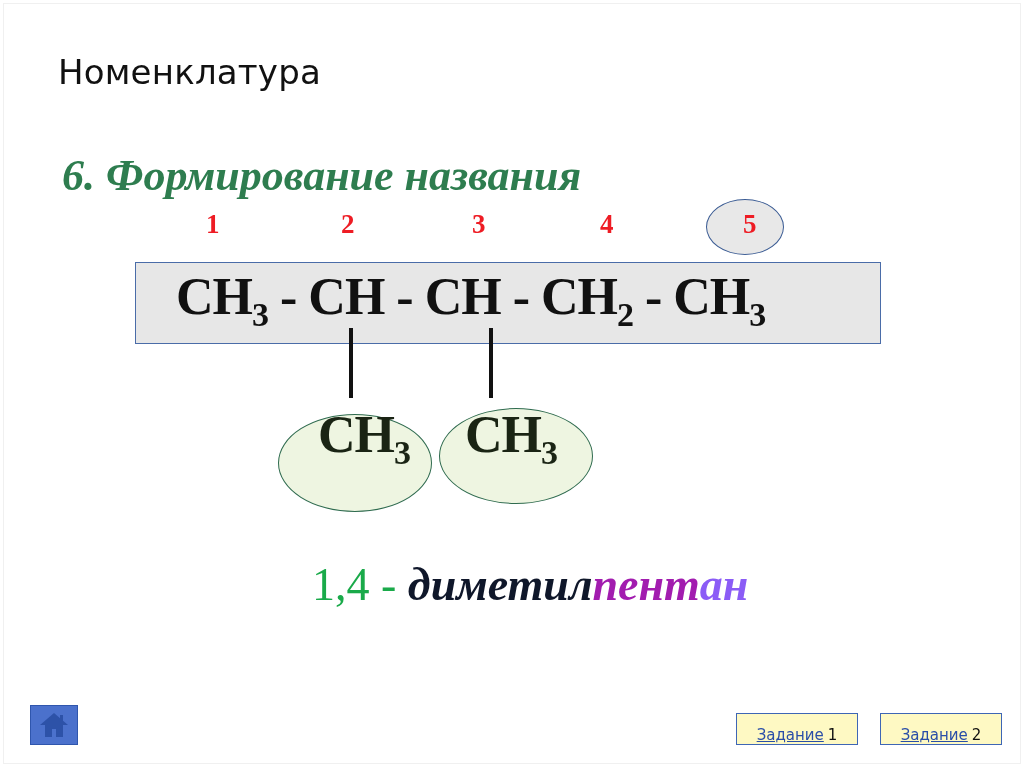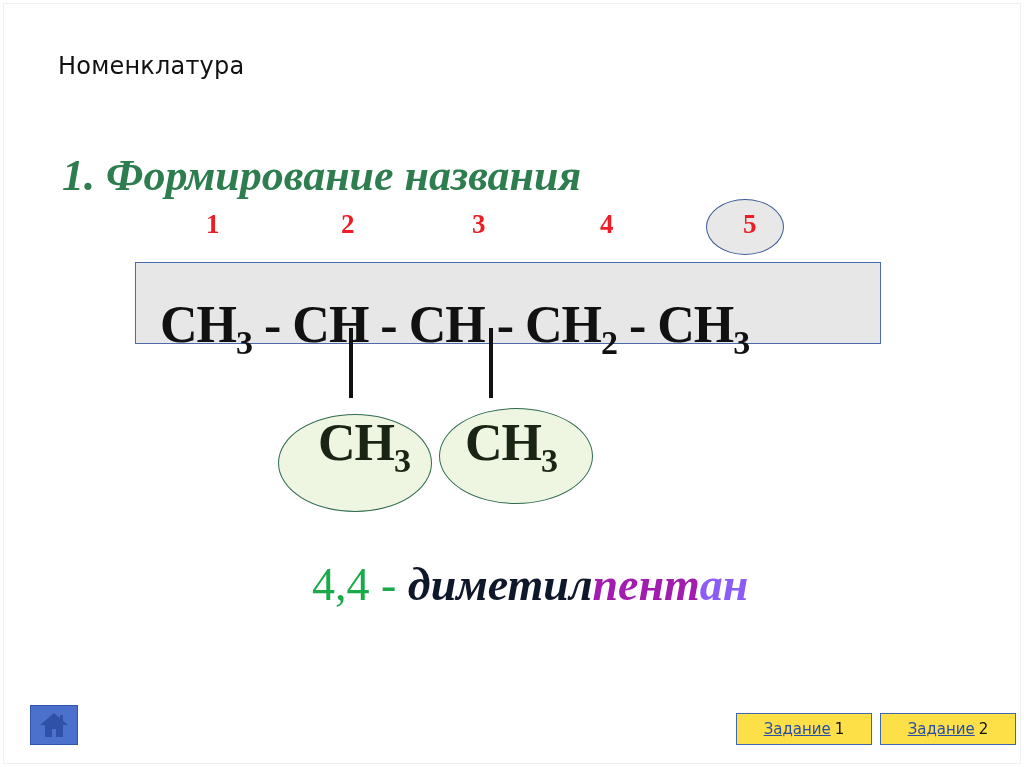--- a/index.html
+++ b/index.html
@@ -8,21 +8,21 @@
       background: #ffffff; position: relative;
       font-family: "Liberation Sans", sans-serif;
     }
     .slide-frame {
       position: absolute; left: 3px; top: 3px; right: 3px; bottom: 3px;
       border: 1px solid #f0f0f0;
     }
     .slide-title {
       position: absolute; left: 58px; top: 52px;
       font-family: "DejaVu Sans", sans-serif;
-      font-size: 24px; color: #111111; letter-spacing: 0.2px;
+      font-size: 34px; color: #111111; letter-spacing: 0.2px;
     }
     .section-heading {
       position: absolute; left: 62px; top: 150px;
       font-family: "Liberation Serif", serif;
       font-style: italic; font-weight: bold;
       font-size: 44px; color: #2e7d4f;
     }
     .num {
       position: absolute; top: 209px;
       font-family: "Liberation Serif", serif; font-weight: bold;
@@ -34,58 +34,58 @@
       background: #e8e8e8; box-sizing: border-box;
     }
     .chain-box {
       position: absolute; left: 135px; top: 262px; width: 746px; height: 82px;
       background: #e7e7e7; border: 1.5px solid #4a6ca8; box-sizing: border-box;
     }
     .formula {
       position: absolute; font-family: "Liberation Serif", serif; font-weight: bold;
       color: #111111; white-space: nowrap;
     }
-    .chain-formula { left: 160px; top: 262px; font-size: 52px; line-height: 70px; letter-spacing: -1px; margin-top: 28px; }
+    .chain-formula { left: 176px; top: 262px; font-size: 52px; line-height: 70px; letter-spacing: -1px; }
     .formula sub { font-size: 34px; vertical-align: -12px; line-height: 0; }
     .bond {
       position: absolute; width: 4px; height: 70px; background: #111111;
     }
     .ellipse {
       position: absolute; border: 1.5px solid #2f6b4f; border-radius: 50%;
       background: #eef5e1; box-sizing: border-box;
     }
-    .branch { font-size: 52px; top: 405px; line-height: 60px; color: #1a2414; letter-spacing: -1px; margin-top: 8px; }
+    .branch { font-size: 52px; top: 405px; line-height: 60px; color: #1a2414; letter-spacing: -1px; }
     .name-line {
       position: absolute; left: 312px; top: 558px;
       font-family: "Liberation Serif", serif; font-style: italic; font-weight: bold;
       font-size: 46px; white-space: nowrap;
     }
     .name-line .locants { font-style: normal; font-weight: normal; }
     .nav-home {
       position: absolute; left: 30px; top: 705px; width: 48px; height: 40px;
       background: #4b71cc; border: 1.5px solid #2f56ad; box-sizing: border-box;
       display: flex; align-items: center; justify-content: center;
     }
     .task-btn {
-      position: absolute; top: 713px; height: 32px; width: 136px;
-      background: #fde047; border: 1.5px solid #3e66b5; box-sizing: border-box;
-      display: flex; align-items: center; justify-content: center;
+      position: absolute; top: 713px; height: 32px; width: 122px;
+      background: #fef9c3; border: 1.5px solid #3e66b5; box-sizing: border-box;
+      display: flex; align-items: flex-end; justify-content: center;
       font-family: "DejaVu Sans", sans-serif; font-size: 15px; color: #111111;
       cursor: pointer;
     }
     .task-btn .link { color: #2a4ea8; text-decoration: underline; margin-right: 4px; }
   </style>
 </head>
 <body>
 
 <div class="slide-frame"></div>
 
 <div class="slide-title">Номенклатура</div>
 
-<div class="section-heading">1. Формирование названия</div>
+<div class="section-heading">6. Формирование названия</div>
 
 <div class="num-circle"></div>
 <span class="num" style="left:206px">1</span>
 <span class="num" style="left:341px">2</span>
 <span class="num" style="left:472px">3</span>
 <span class="num" style="left:600px">4</span>
 <span class="num" style="left:743px">5</span>
 
 <div class="chain-box"></div>
 <div class="formula chain-formula">
@@ -95,21 +95,21 @@
 <div class="bond" style="left:349px; top:328px;"></div>
 <div class="bond" style="left:489px; top:328px;"></div>
 
 <div class="ellipse" style="left:278px; top:414px; width:154px; height:98px;"></div>
 <div class="ellipse" style="left:439px; top:408px; width:154px; height:96px;"></div>
 
 <div class="formula branch" style="left:318px;"><span>CH</span><sub>3</sub></div>
 <div class="formula branch" style="left:465px;"><span>CH</span><sub>3</sub></div>
 
 <div class="name-line">
-  <span class="locants" style="color:#1aaa4a">4,4 - </span><span style="color:#0f172a">диметил</span><span style="color:#a21caf">пент</span><span style="color:#8b5cf6">ан</span>
+  <span class="locants" style="color:#1aaa4a">1,4 - </span><span style="color:#0f172a">диметил</span><span style="color:#a21caf">пент</span><span style="color:#8b5cf6">ан</span>
 </div>
 
 <div class="nav-home">
   <svg width="34" height="30" viewBox="0 0 34 30">
     <polygon points="17,3 3,15 31,15" fill="#2d52a8"></polygon>
     <rect x="23" y="5" width="3" height="7" fill="#2d52a8"></rect>
     <rect x="8" y="14" width="18" height="13" fill="#2d52a8"></rect>
     <rect x="15" y="19" width="4" height="8" fill="#4b71cc"></rect>
   </svg>
 </div>

